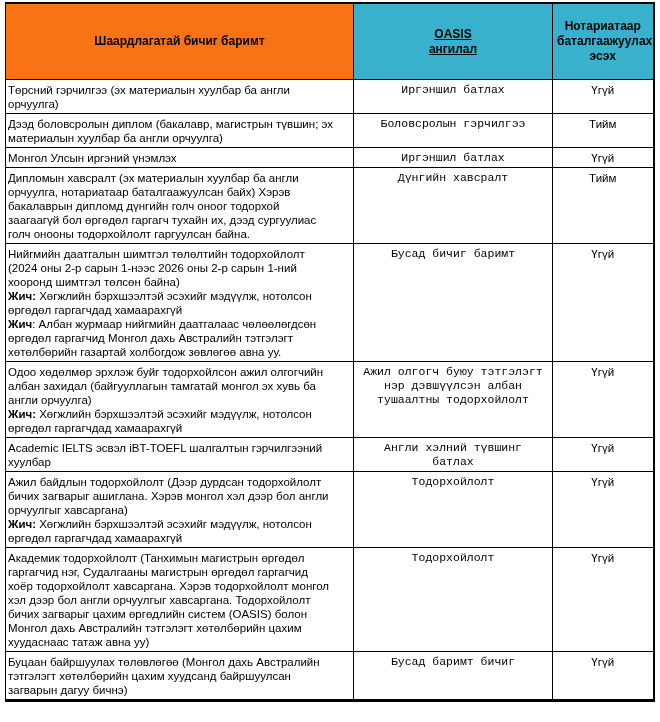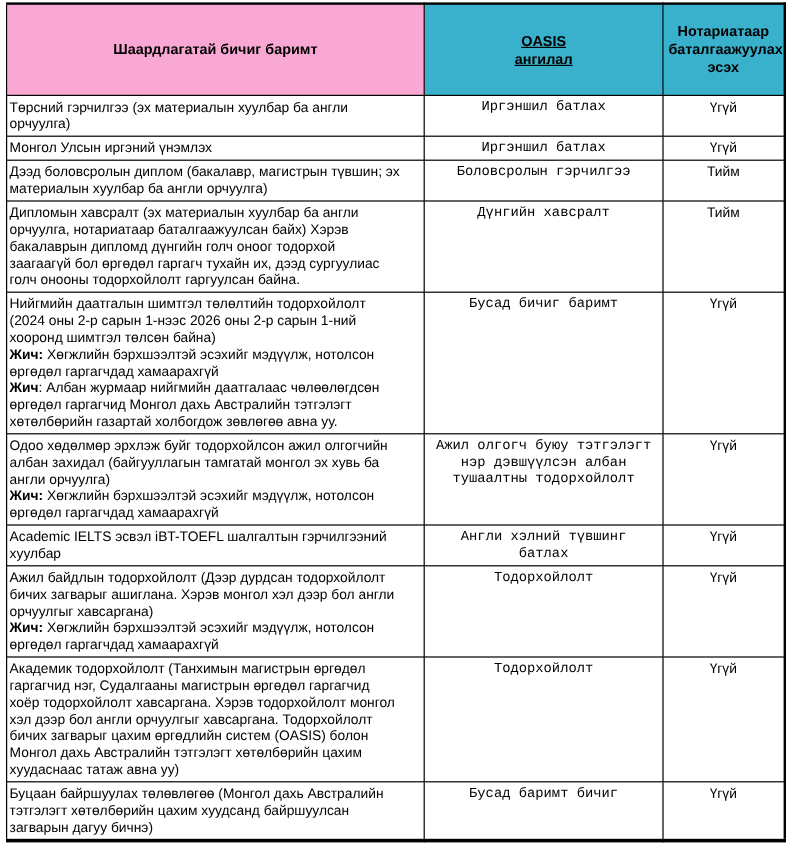--- a/index.html
+++ b/index.html
@@ -72,45 +72,45 @@
 
 <div class="page">
   <table class="doc-table">
     <colgroup>
       <col class="c1">
       <col class="c2">
       <col class="c3">
     </colgroup>
     <thead>
       <tr>
-        <th style="background-color: #f9a8d4;">Шаардлагатай бичиг баримт</th>
+        <th style="background-color: #f97316;">Шаардлагатай бичиг баримт</th>
         <th style="background-color: rgb(58, 177, 204); text-decoration: underline;">OASIS
 ангилал</th>
         <th style="background-color: rgb(58, 177, 204); text-align: center;">Нотариатаар
 баталгаажуулах
 эсэх</th>
       </tr>
     </thead>
     <tbody>
   <tr>
     <td class="doc"><span>Төрсний гэрчилгээ (эх материалын хуулбар ба англи орчуулга)</span></td>
     <td class="oasis">Иргэншил батлах</td>
     <td class="notary">Үгүй</td>
   </tr>
 
   <tr>
+    <td class="doc"><span>Дээд боловсролын диплом (бакалавр, магистрын түвшин; эх материалын хуулбар ба англи орчуулга)</span></td>
+    <td class="oasis">Боловсролын гэрчилгээ</td>
+    <td class="notary">Тийм</td>
+  </tr>
+
+  <tr>
     <td class="doc"><span>Монгол Улсын иргэний үнэмлэх</span></td>
     <td class="oasis">Иргэншил батлах</td>
     <td class="notary">Үгүй</td>
-  </tr>
-
-  <tr>
-    <td class="doc"><span>Дээд боловсролын диплом (бакалавр, магистрын түвшин; эх материалын хуулбар ба англи орчуулга)</span></td>
-    <td class="oasis">Боловсролын гэрчилгээ</td>
-    <td class="notary">Тийм</td>
   </tr>
 
   <tr>
     <td class="doc"><span>Дипломын хавсралт (эх материалын хуулбар ба англи орчуулга, нотариатаар баталгаажуулсан байх) Хэрэв бакалаврын дипломд дүнгийн голч оноог тодорхой заагаагүй бол өргөдөл гаргагч тухайн их, дээд сургуулиас голч онооны тодорхойлолт  гаргуулсан байна.</span></td>
     <td class="oasis">Дүнгийн хавсралт</td>
     <td class="notary">Тийм</td>
   </tr>
 
   <tr>
     <td class="doc"><span>Нийгмийн даатгалын шимтгэл төлөлтийн тодорхойлолт (2024 оны 2-р сарын 1-нээс 2026 оны 2-р сарын 1-ний хооронд шимтгэл төлсөн байна)</span><br><b>Жич:</b><span> Хөгжлийн бэрхшээлтэй эсэхийг мэдүүлж, нотолсон өргөдөл гаргагчдад хамаарахгүй</span><br><b>Жич</b><span>: Албан журмаар нийгмийн даатгалаас чөлөөлөгдсөн өргөдөл гаргагчид Монгол дахь Австралийн тэтгэлэгт хөтөлбөрийн газартай холбогдож зөвлөгөө авна уу.</span></td>

